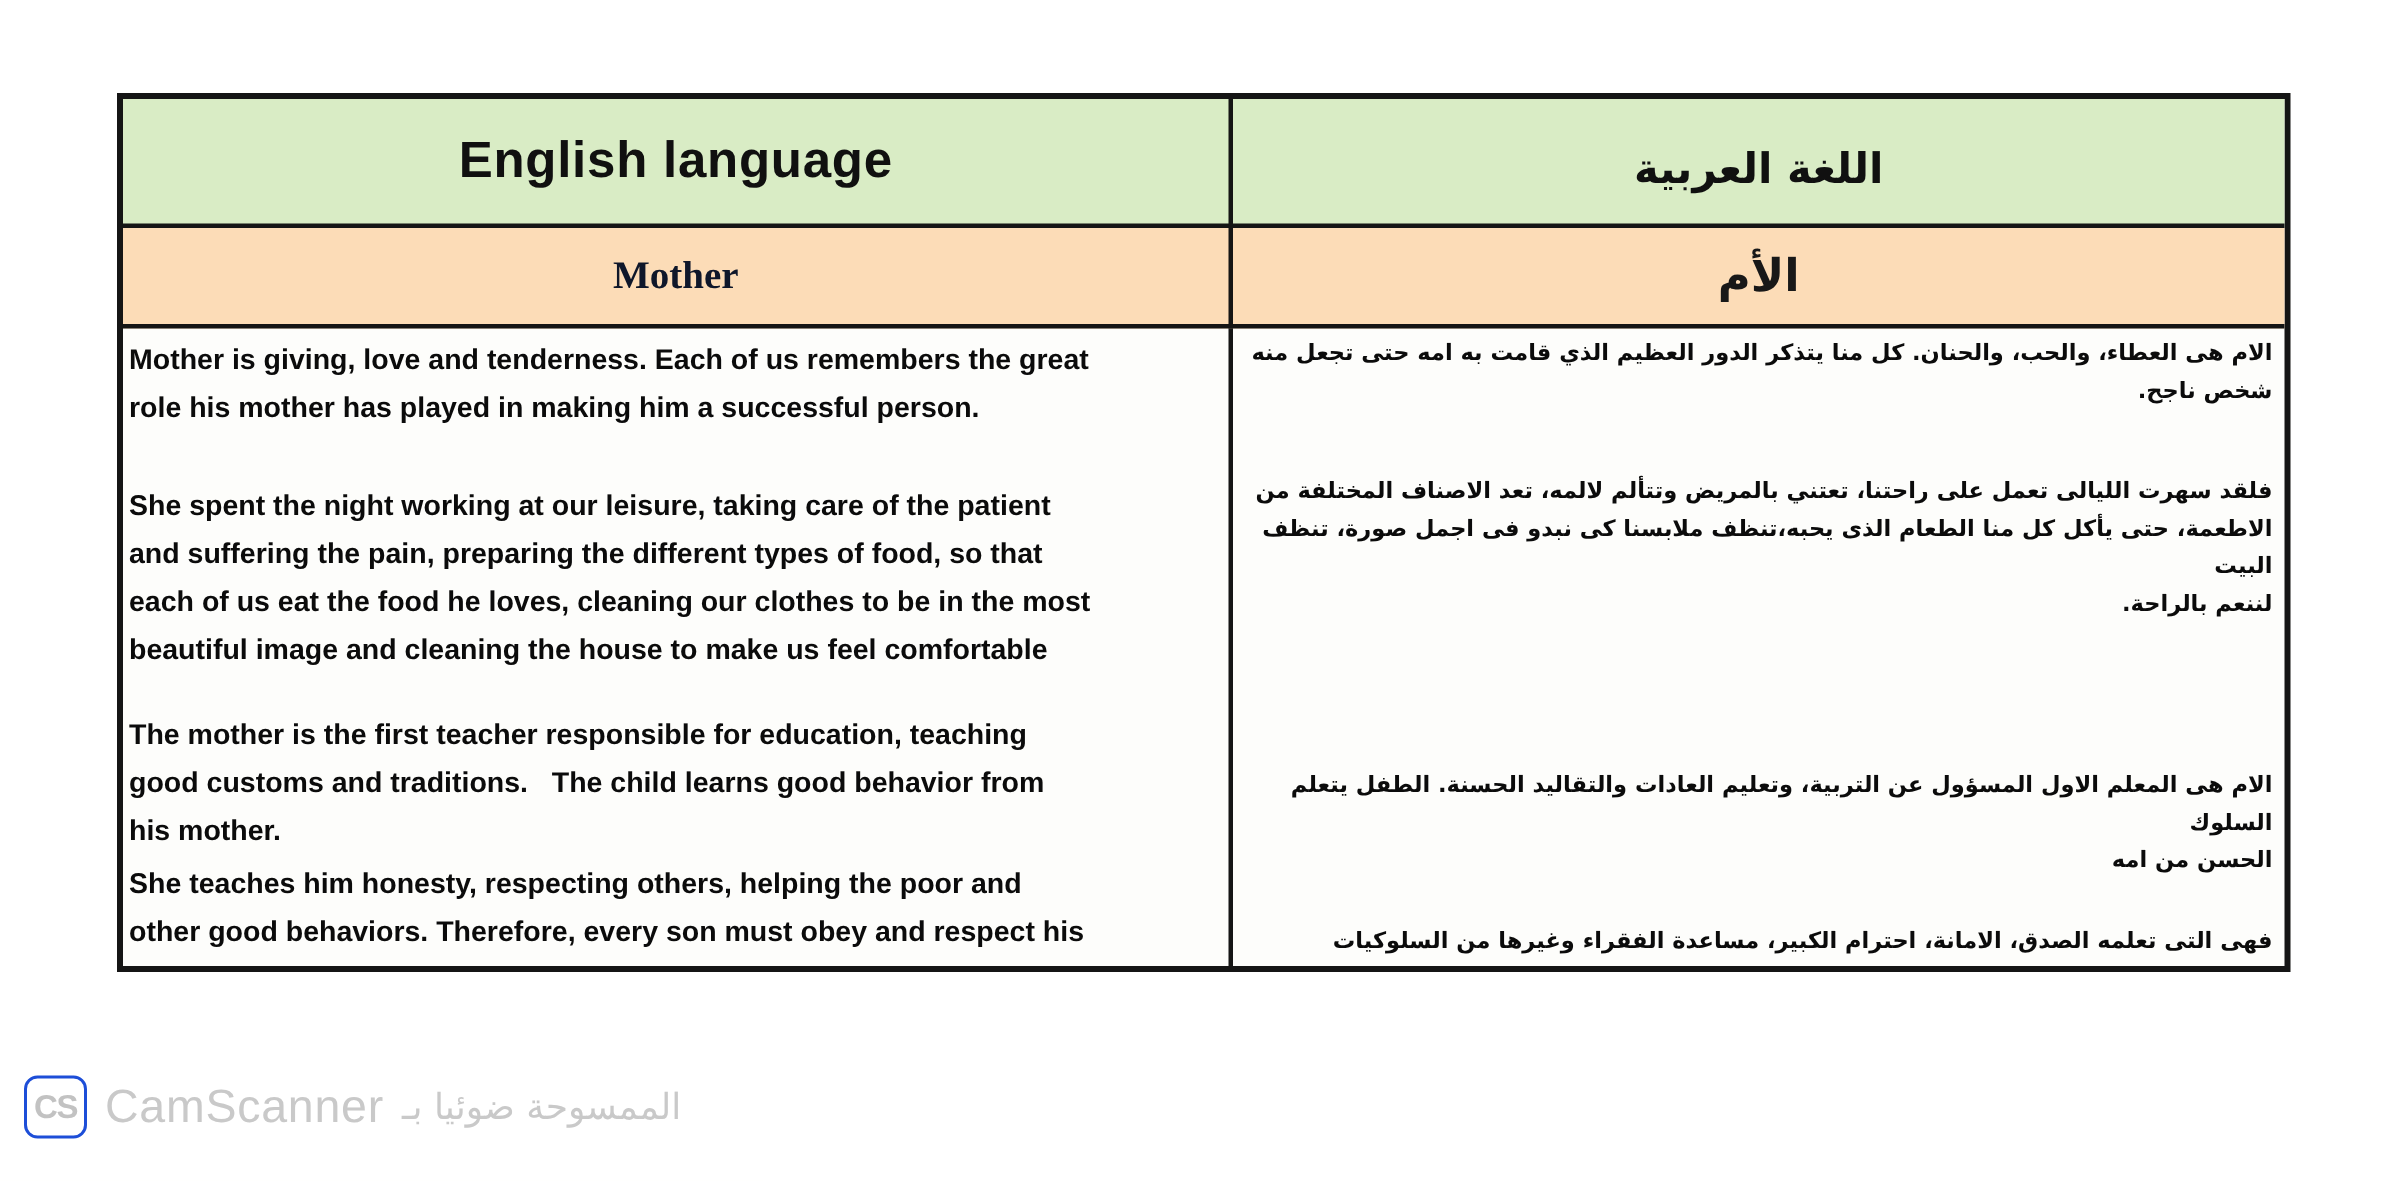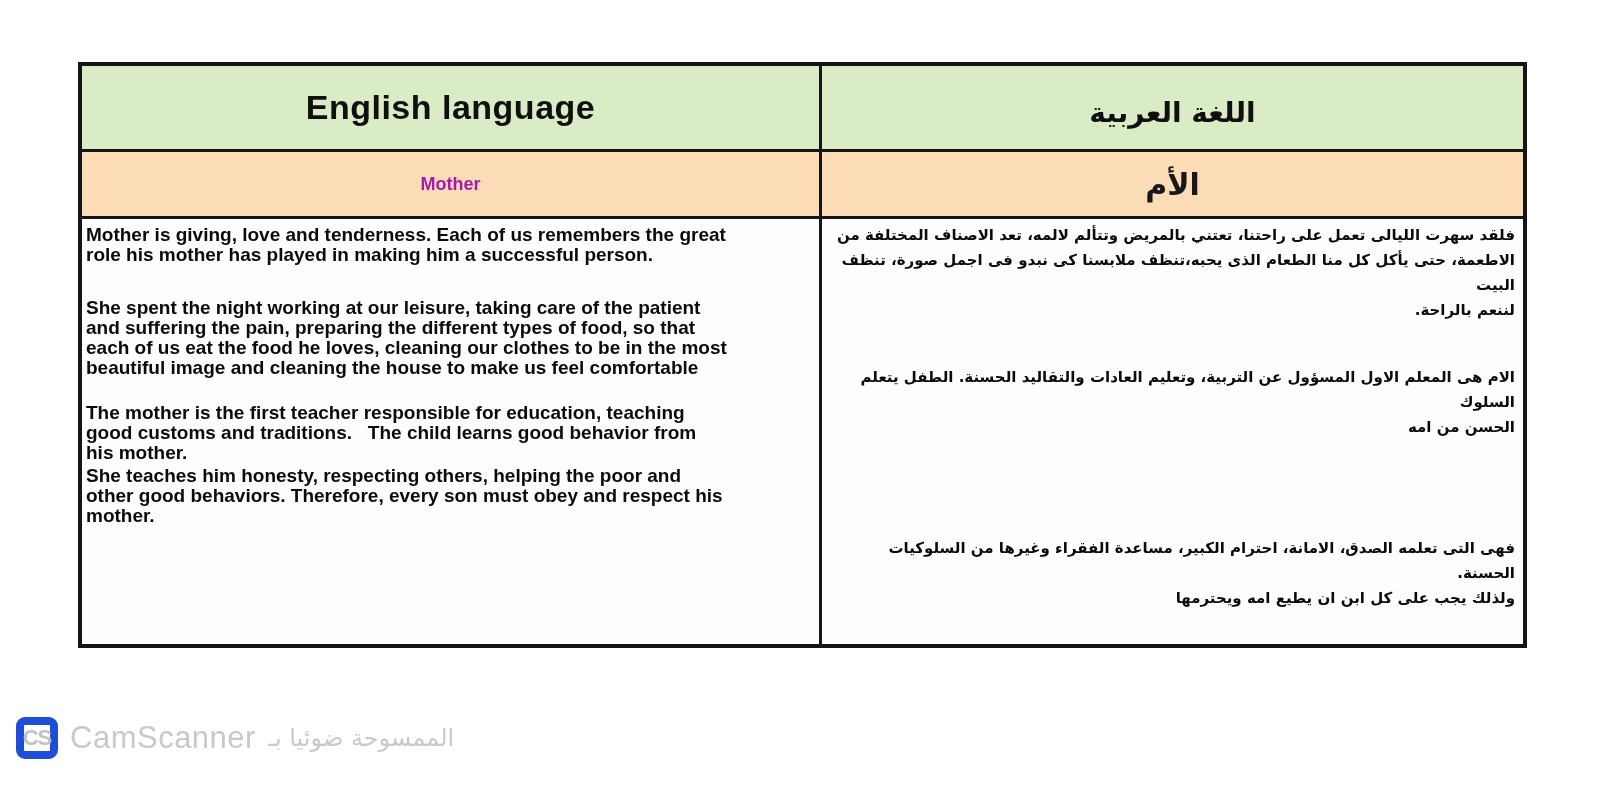--- a/index.html
+++ b/index.html
@@ -20,26 +20,26 @@
   .cell { overflow:hidden; }
   .col-divider { border-right:3px solid #151515; }
   .row-divider { border-bottom:3px solid #151515; }
   .head-cell {
     display:flex; align-items:center; justify-content:center;
   }
   .green { background:#d9ecc5; }
   .peach { background:#fcdcb7; }
   .en-head-text { font-size:34px; font-weight:700; letter-spacing:0.5px; color:#101010; }
   .ar-head-text { font-size:28px; font-weight:700; font-family:"DejaVu Sans", sans-serif; direction:rtl; color:#101010;margin-top:10px; }
-  .en-topic-text { font-size:18px; font-weight:700; color:#a21caf; }
+  .en-topic-text { font-size:26px; font-weight:700; color:#0f172a;font-family:Liberation Serif, serif; }
   .ar-topic-text { font-size:30px; font-weight:700; font-family:"DejaVu Sans", sans-serif; direction:rtl; color:#181818; }
 
   .body-en {
     padding:6px 4px 0 4px;
-    font-size:19px; line-height:20px; font-weight:700; color:#0b0b0b;
+    font-size:19px; line-height:32px; font-weight:700; color:#0b0b0b;
   }
   .body-en p { white-space:pre-wrap; }
   .body-en p:nth-of-type(2) { margin-top:33px; }
   .body-en p:nth-of-type(3) { margin-top:25px; }
   .body-en p:nth-of-type(4) { margin-top:3px; }
 
   .body-ar {
     padding:4px 8px 0 10px;
     direction:rtl; text-align:right;
     font-family:"DejaVu Sans", sans-serif;
@@ -51,21 +51,21 @@
   .body-ar p:nth-of-type(4) { margin-top:29px; }
 
   
   .footer {
     position:absolute; left:16px; top:714px; height:48px;
     display:flex; align-items:center; gap:12px;
     color:#c7c7c7;
   }
   .cs-badge {
     width:42px; height:42px; flex:0 0 auto;
-    border:8px solid #1d4ed8; border-radius:9px;
+    border:2px solid #1d4ed8; border-radius:9px;
     display:flex; align-items:center; justify-content:center;
     font-size:22px; font-weight:700; letter-spacing:-1px; color:#c2c2c2;
     background:transparent;
   }
   .brand-text { font-size:31px; color:#c9c9c9; letter-spacing:0.5px; }
   .footer-ar {
     font-family:"DejaVu Sans", sans-serif; direction:rtl;
     font-size:24px; color:#c9c9c9; margin-right:2px;
   }
 </style>
@@ -98,20 +98,22 @@
 each of us eat the food he loves, cleaning our clothes to be in the most
 beautiful image and cleaning the house to make us feel comfortable</p>
       <p>The mother is the first teacher responsible for education, teaching
 good customs and traditions.   The child learns good behavior from
 his mother.</p>
       <p>She teaches him honesty, respecting others, helping the poor and
 other good behaviors. Therefore, every son must obey and respect his
 mother.</p>
     </div>
     <div class="cell body-ar">
+      <p>الام هى العطاء، والحب، والحنان. كل منا يتذكر الدور العظيم الذي قامت به امه حتى تجعل منه
+شخص ناجح.</p>
       <p>فلقد سهرت الليالى تعمل على راحتنا، تعتني بالمريض وتتألم لالمه، تعد الاصناف المختلفة من
 الاطعمة، حتى يأكل كل منا الطعام الذى يحبه،تنظف ملابسنا كى نبدو فى اجمل صورة، تنظف البيت
 لننعم بالراحة.</p>
       <p>الام هى المعلم الاول المسؤول عن التربية، وتعليم العادات والتقاليد الحسنة. الطفل يتعلم السلوك
 الحسن من امه</p>
       <p>فهى التى تعلمه الصدق، الامانة، احترام الكبير، مساعدة الفقراء وغيرها من السلوكيات الحسنة.
 ولذلك يجب على كل ابن ان يطيع امه ويحترمها</p>
     </div>
 
   </div>

